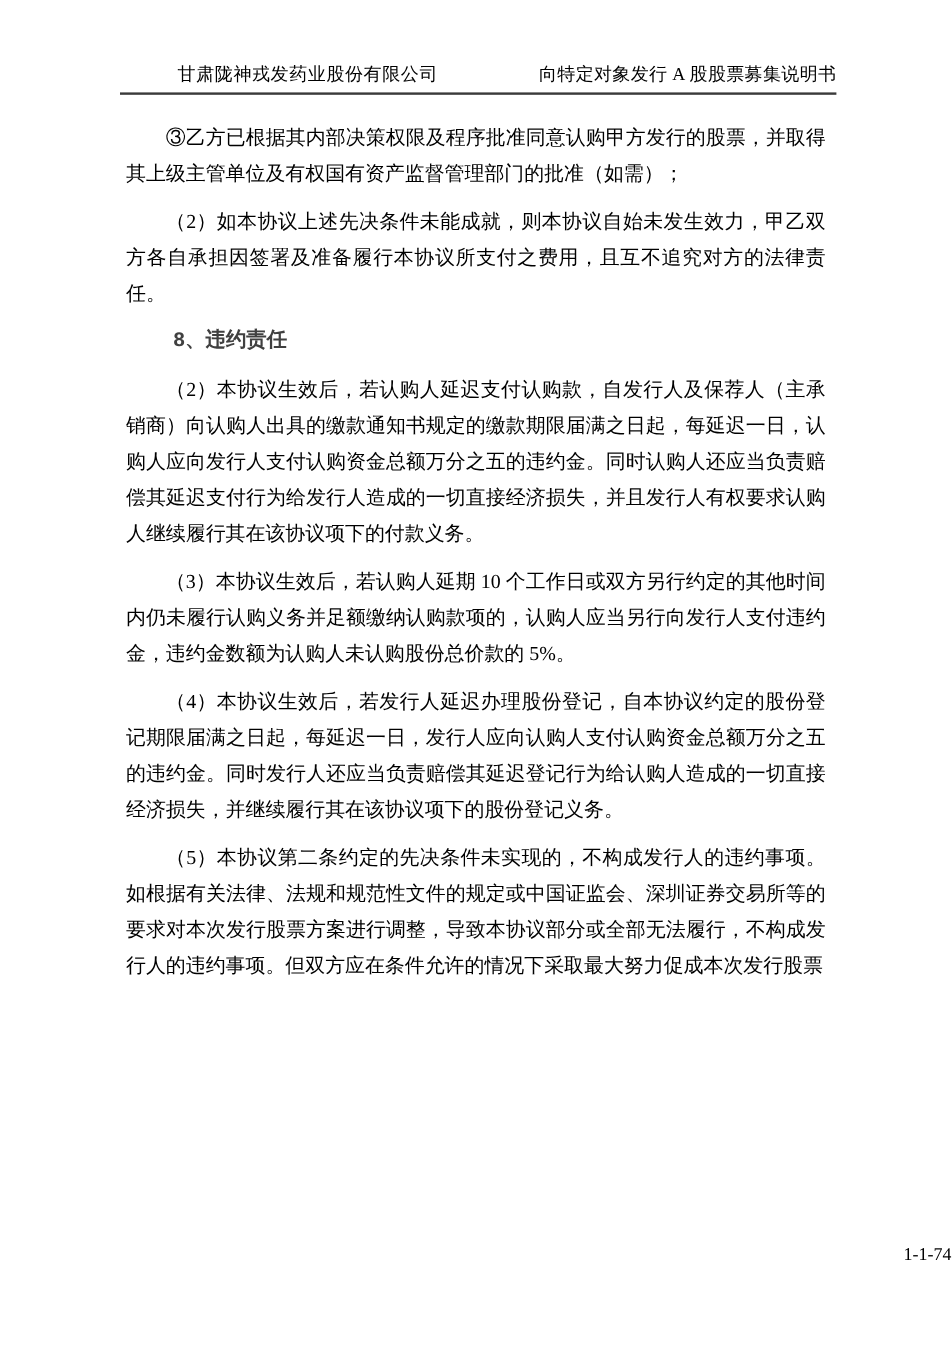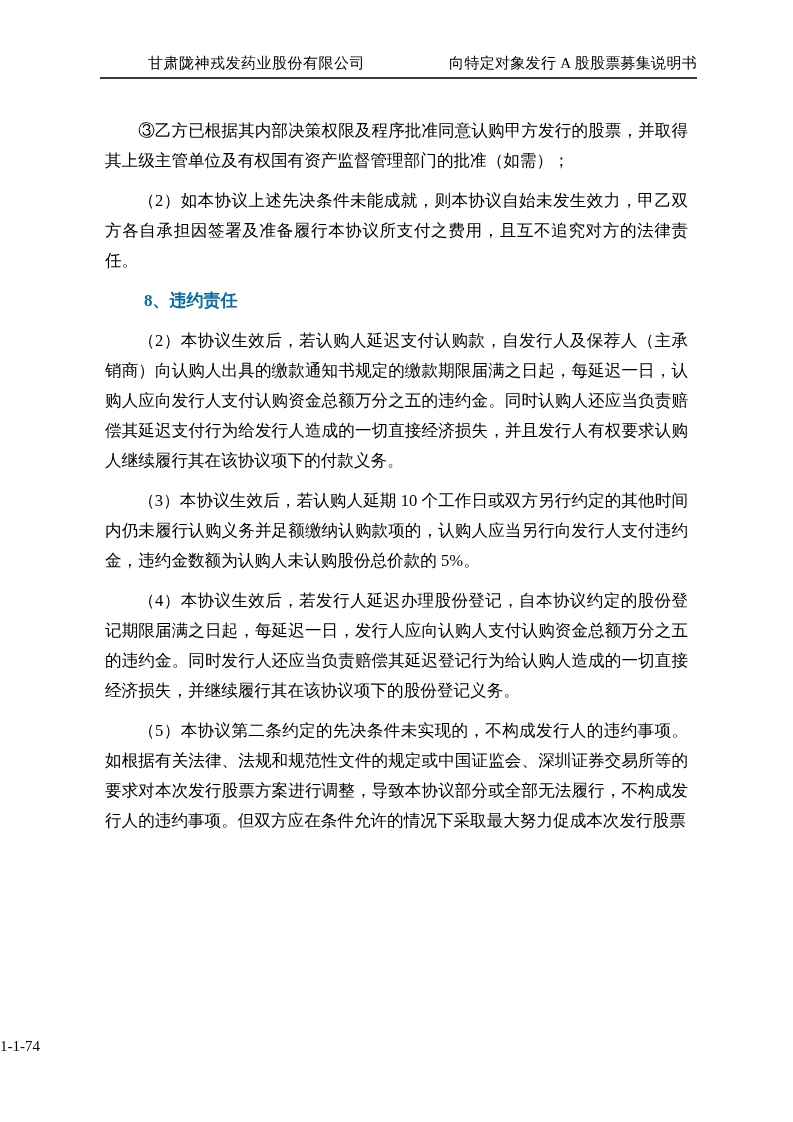--- a/index.html
+++ b/index.html
@@ -35,42 +35,41 @@
   .page-header .hdr-right { letter-spacing: 0.3px; }
   .doc-body {
     position: absolute;
     top: 100px;
     left: 105px;
     width: 583px;
     font-size: 16.6px;
     line-height: 30px;
     text-align: justify;
     color: #000000;
-    margin-top: 16px;
   }
   .para {
     margin: 0 0 10px 0;
     text-indent: 2em;
     word-break: break-all;
   }
   .section-heading {
     margin: 0 0 10px 0;
     text-indent: 2.3em;
     font-size: 17px;
     font-weight: bold;
-    font-family: Liberation Serif, serif;
+    font-family: Liberation Mono, monospace;
     line-height: 30px;
-    color: #0369a1;
+    color: #404040;
   }
   .page-footer {
     position: absolute;
     top: 1036px;
     left: 0;
     width: 100%;
-    text-align: left;
+    text-align: right;
     font-size: 15px;
     line-height: 20px;
     color: #000000;
   }
 </style>
 </head>
 <body>
 
 <div class="page">
 

